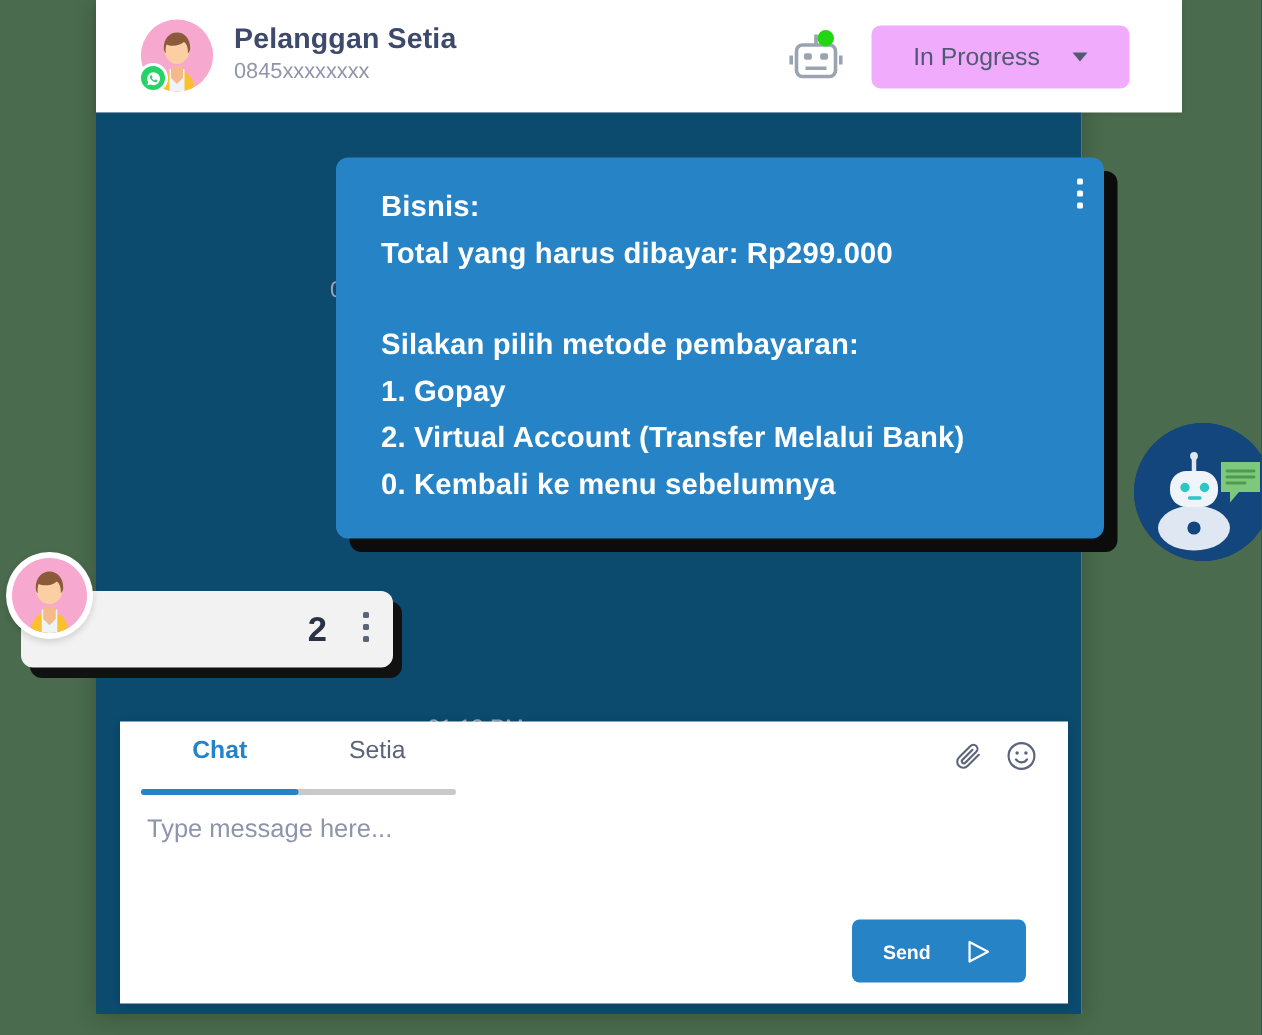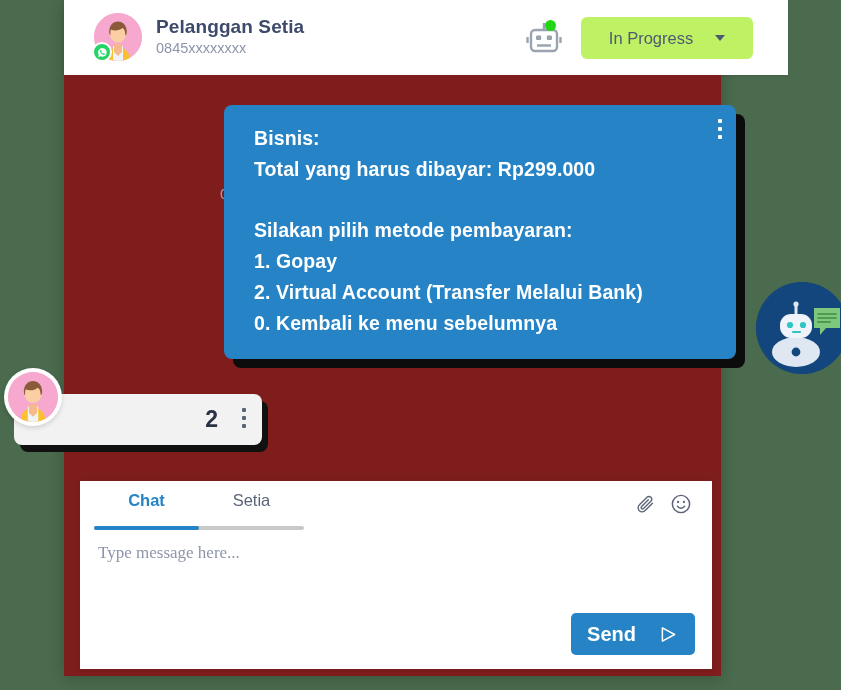--- a/index.html
+++ b/index.html
@@ -104,21 +104,21 @@
     position: absolute;
     left: 20px;
     top: 1px;
     width: 11px;
     height: 11px;
     border-radius: 50%;
     background: #21d612;
     z-index: 3;
   }
   .status-select {
-    background: #bef264;
+    background: #f0abfc;
     border-radius: 6px;
     height: 42px;
     min-width: 140px;
     display: flex;
     align-items: center;
     justify-content: center;
     padding: 0 16px;
     cursor: pointer;
   }
   .status-label {
@@ -133,21 +133,21 @@
     border-top: 6px solid #4f5a72;
   }
 
   
   #chat-body {
     position: absolute;
     left: 0;
     top: 75px;
     width: 657px;
     height: 601px;
-    background: #7f1d1d;
+    background: #0c4a6e;
   }
 
   
   .ts {
     position: absolute;
     font-size: 15px;
     color: #9aa3b5;
   }
   #ts-top { left: 156px; top: 110px; }
   #ts-bottom { left: 221px; top: 402px; }
@@ -297,37 +297,37 @@
   }
   #message-input {
     position: absolute;
     left: 16px;
     top: 60px;
     width: 600px;
     height: 80px;
     border: none;
     outline: none;
     resize: none;
-    font-family: Liberation Serif, serif;
+    font-family: Liberation Sans, sans-serif;
     font-size: 17px;
     color: #3d4a6b;
     background: transparent;
   }
   #message-input::placeholder { color: #8e95ab; }
   #send-button {
     position: absolute;
-    right: 17px;
+    right: 28px;
     bottom: 14px;
     height: 42px;
     min-width: 116px;
     background: #2684c6;
     border: none;
     border-radius: 5px;
     color: #ffffff;
-    font-size: 20px;
+    font-size: 13px;
     font-weight: bold;
     font-family: "Liberation Sans", sans-serif;
     display: flex;
     align-items: center;
     justify-content: center;
     gap: 22px;
     padding: 0 16px;
     cursor: pointer;
   }
 </style>

